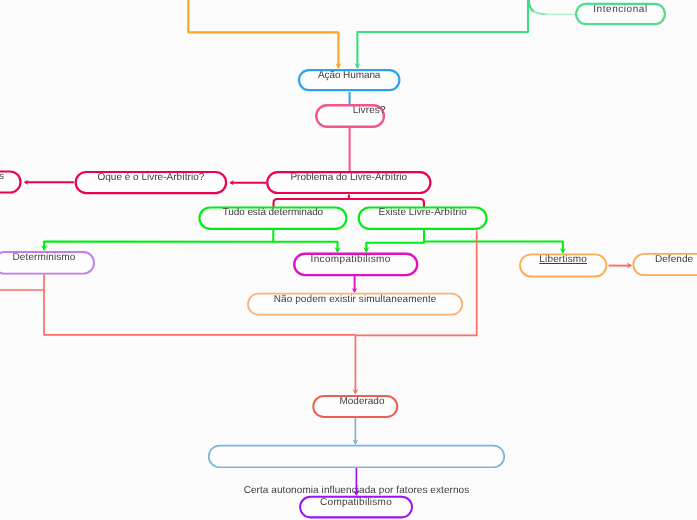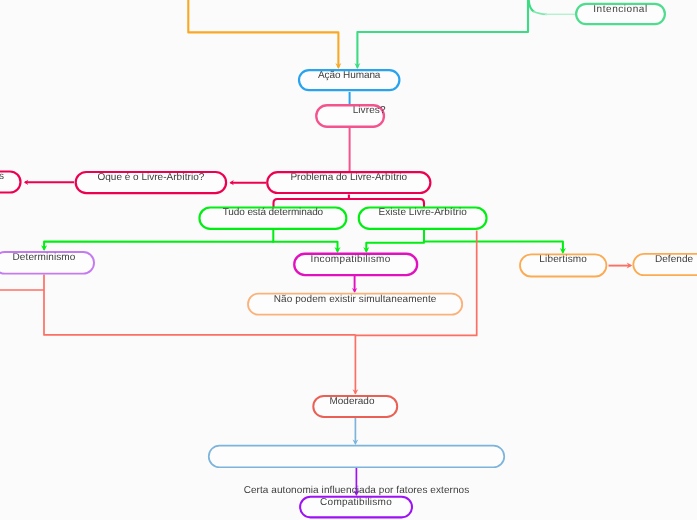--- a/index.html
+++ b/index.html
@@ -103,27 +103,27 @@
       </div>
       <div class="node" style="left: -7px; top: 251.1px; width: 102px; height: 23.5px;">
         <span style="letter-spacing: 0.1px;">Determinismo</span>
       </div>
       <div class="node" style="left: 288px; top: 252.6px; width: 125.2px; height: 23.6px;">
         <span style="letter-spacing: 0.35px;">Incompatibilismo</span>
       </div>
       <div class="node" style="left: 247.1px; top: 292.7px; width: 216px; height: 22.9px;">
         <span style="letter-spacing: 0.1px;">Não podem existir simultaneamente</span>
       </div>
-      <div class="node" style="left: 519.1px; top: 253.4px; width: 88.2px; height: 24px;">
+      <div class="node" style="left: 519.1px; top: 253.4px; width: 88.2px; height: 24px; text-decoration: underline;">
         <span style="letter-spacing: 0.15px;">Libertismo</span>
       </div>
       <div class="node" style="left: 632.4px; top: 253px; width: 110px; height: 23.1px; justify-content: flex-start; padding: 0px 22.6px;">
         <span style="letter-spacing: 0.05px;">Defende</span>
       </div>
-      <div class="node" style="left: 309px; top: 394.9px; width: 85.9px; height: 23.1px;">
+      <div class="node" style="left: 319px; top: 394.9px; width: 85.9px; height: 23.1px;">
         <span style="letter-spacing: 0px;">Moderado</span>
       </div>
       <div class="node" style="left: 207.9px; top: 444.7px; width: 297.2px; height: 23.4px;">
         <span style="letter-spacing: 0.08px; margin-top: 39px;">Certa autonomia influenciada por fatores externos</span>
       </div>
       <div class="node" style="left: 299.1px; top: 495.7px; width: 113.9px; height: 22.7px;">
         <span style="letter-spacing: 0.25px;">Compatibilismo</span>
       </div>
     </div>
 </div>

